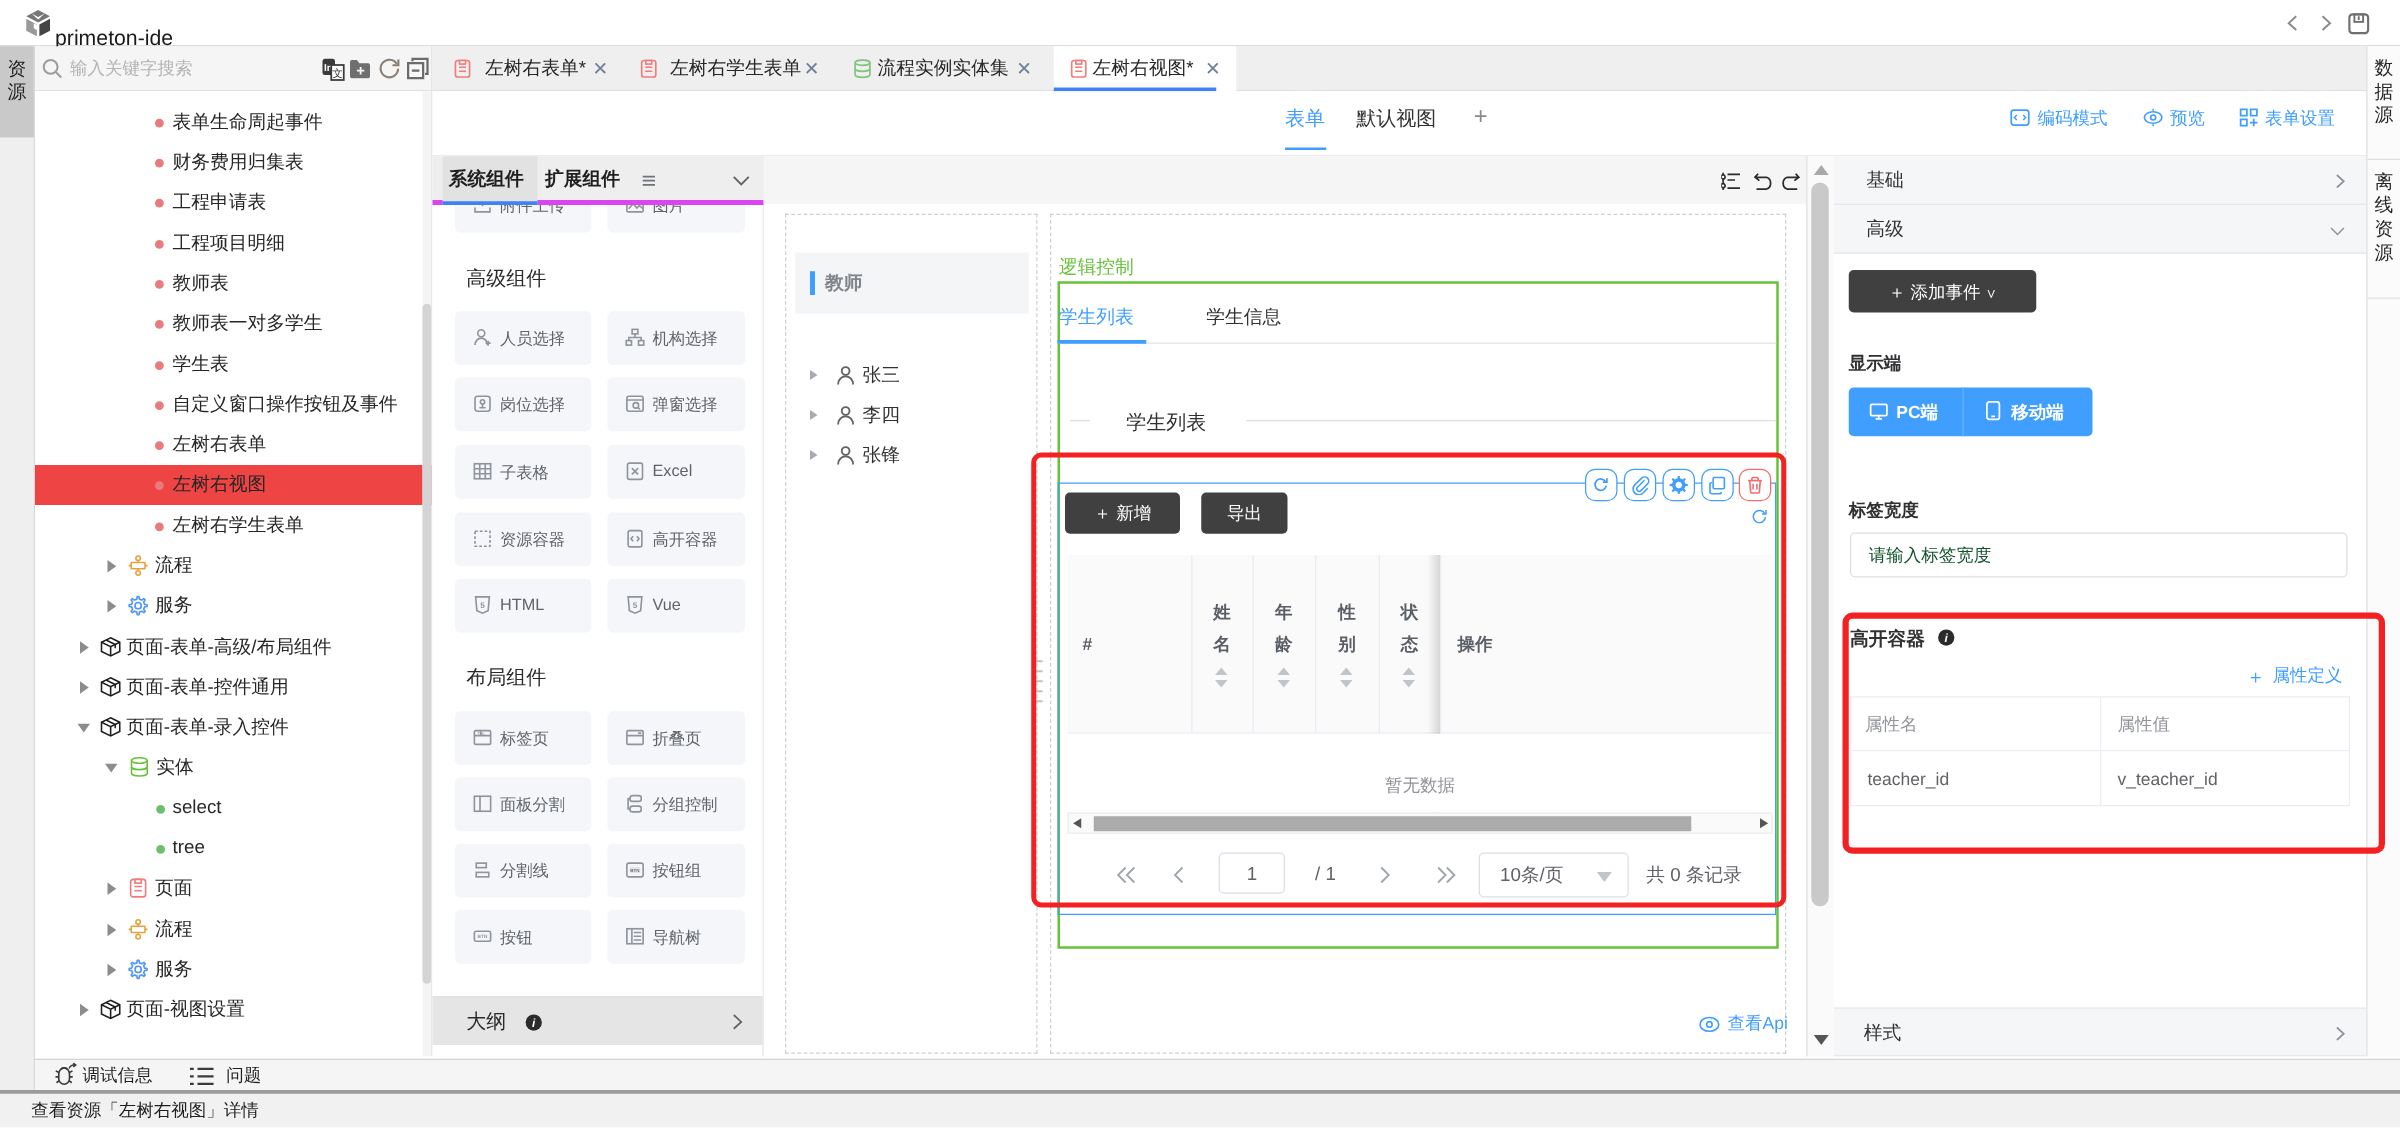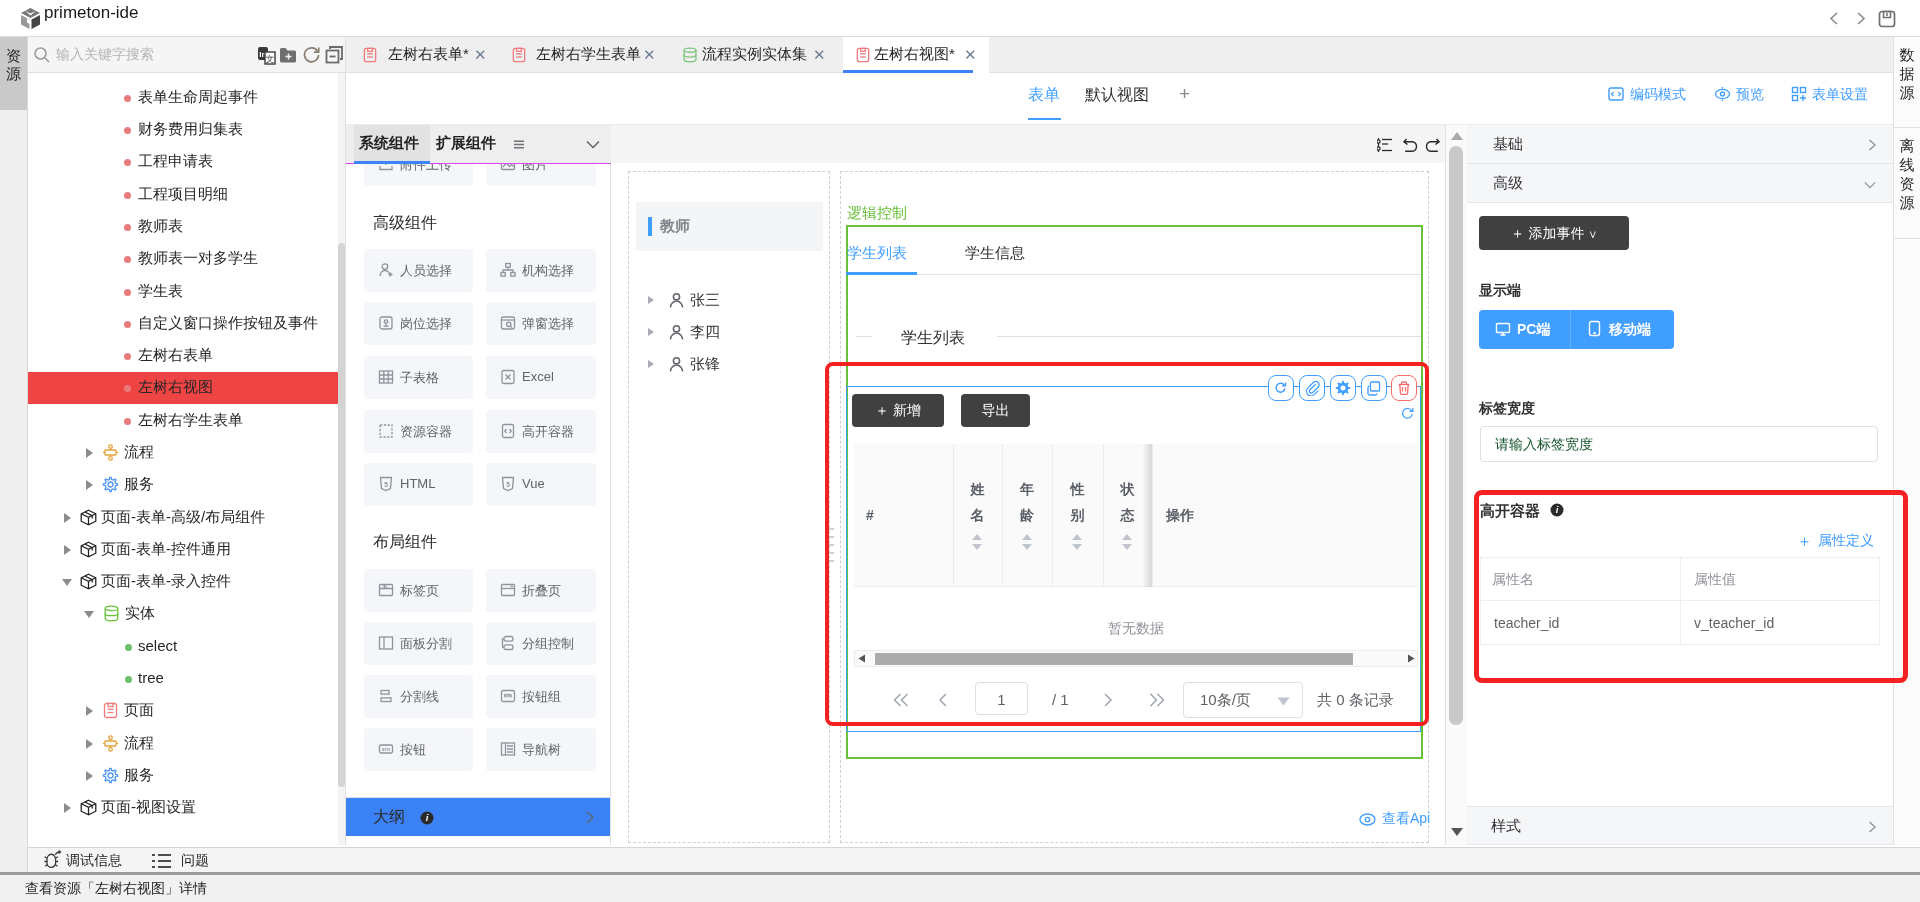--- a/index.html
+++ b/index.html
@@ -3,21 +3,21 @@
 <meta charset="utf-8">
 <title>primeton-ide</title>
 <style>
 *{margin:0;padding:0;box-sizing:border-box;}
 html,body{width:1920px;height:902px;overflow:hidden;}
 body{font-family:"Liberation Sans",sans-serif;color:#1f1f1f;background:#fff;position:relative;font-size:14px;}
 .abs{position:absolute;}
 svg{display:block;}
 
 #hdr{left:0;top:0;width:1920px;height:37px;background:#fff;border-bottom:1px solid #dcdcdc;}
-#hdr .title{position:absolute;left:44px;top:3px;font-size:17px;color:#1a1a1a;}
+#hdr .title{position:absolute;left:44px;top:21px;font-size:17px;color:#1a1a1a;}
 
 #lstrip{left:0;top:37px;width:28px;height:838px;background:#efefef;border-right:1px solid #d9d9d9;}
 #ltab{position:absolute;left:0;top:0;width:27px;height:73px;background:#c9c9c9;color:#1f1f1f;font-size:15px;text-align:center;line-height:18px;padding-top:10px;}
 
 #search{left:28px;top:37px;width:318px;height:36px;background:#f5f5f5;border-bottom:1px solid #e0e0e0;border-right:1px solid #e0e0e0;}
 #search .ph{position:absolute;left:28px;top:9px;font-size:14px;color:#b4b4b4;}
 
 #tree{left:28px;top:73px;width:318px;height:772px;background:#fff;border-right:1px solid #e0e0e0;overflow:hidden;}
 .trow{position:absolute;left:0;width:318px;height:32px;font-size:15px;color:#262626;}
 .trow .lbl{position:absolute;top:6px;}
@@ -33,27 +33,27 @@
 
 #tabbar{left:346px;top:37px;width:1547px;height:36px;background:#efefef;border-bottom:1px solid #e1e1e1;}
 .tab{position:absolute;top:0;height:36px;font-size:15px;color:#262626;}
 .tab .x{position:absolute;top:9px;font-size:15px;color:#6e7f96;}
 .tab .tl{position:absolute;top:8px;}
 .tab.active{background:#fff;height:36px;}
 
 #fhdr{left:346px;top:73px;width:1547px;height:52px;background:#fff;border-bottom:1px solid #ececec;}
 
 #pal{left:346px;top:125px;width:265px;height:720px;background:#fff;border-right:1px solid #e0e0e0;}
-#palhdr{position:absolute;left:0;top:0;width:265px;height:39px;background:#eeeeee;border-bottom:1px solid #d946ef;}
+#palhdr{position:absolute;left:0;top:0;width:265px;height:39px;background:#eeeeee;border-bottom:4px solid #d946ef;}
 #palbody{position:absolute;left:0;top:39px;width:264px;height:633px;background:#fff;overflow:hidden;}
 .pbtn{position:absolute;width:109px;height:43px;background:#f5f6fa;border-radius:4px;font-size:13px;color:#5f6368;}
 .pbtn .pi{position:absolute;left:14px;top:13px;width:16px;height:16px;}
 .pbtn .pt{position:absolute;left:36px;top:13px;}
 .phead{position:absolute;left:27px;font-size:16px;color:#2b2b2b;}
-#outline{position:absolute;left:0;top:672px;width:264px;height:39px;background:#3b82f6;border-top:1px solid #e0e0e0;}
+#outline{position:absolute;left:0;top:672px;width:264px;height:39px;background:#e5e5e5;border-top:1px solid #e0e0e0;}
 
 #cv{left:611px;top:125px;width:834px;height:720px;background:#fff;}
 #cvstrip{position:absolute;left:0;top:0;width:834px;height:38px;background:#f5f5f5;}
 .dashbox{position:absolute;border:1px dashed #cfcfcf;background:#fff;}
 
 #thdr{position:absolute;left:25px;top:77px;width:187px;height:49px;background:#f4f5f7;}
 #thdr .bar{position:absolute;left:12px;top:15px;width:4px;height:19px;background:#409eff;}
 #thdr .t{position:absolute;left:24px;top:15px;font-size:15px;font-weight:bold;color:#82868c;}
 .ctrow{position:absolute;left:0;width:200px;height:32px;font-size:15px;color:#303133;}
 

